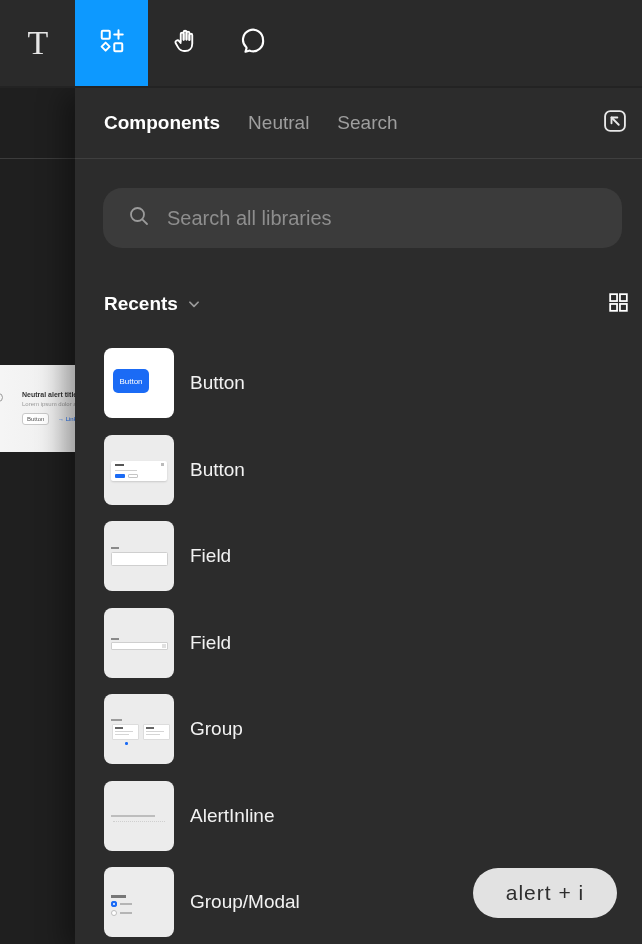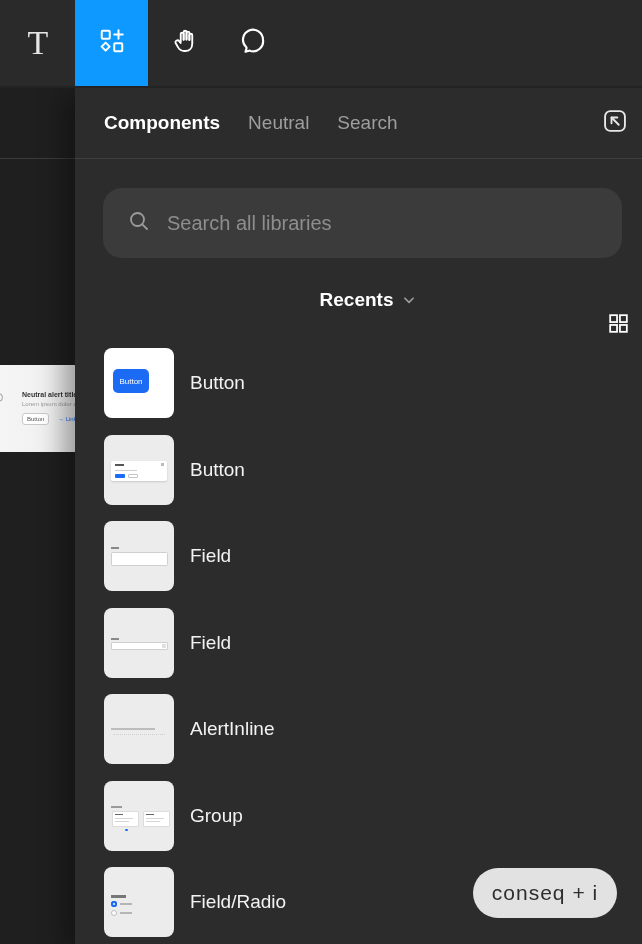--- a/index.html
+++ b/index.html
@@ -40,30 +40,30 @@
 
   .tabs-row { position:absolute; left:0; top:0; right:0; height:70px;
               display:flex; align-items:center; padding-left:29px; gap:28px; }
   .tab { font-size:19px; color:#9e9e9e; cursor:pointer; }
   .tab.active { color:#ffffff; font-weight:bold; }
   .open-window-btn { position:absolute; right:12px; top:20px; width:30px; height:30px;
                      display:flex; align-items:center; justify-content:center; cursor:pointer; }
   .open-window-btn svg { width:28px; height:28px; }
   .tabs-divider { position:absolute; left:0; top:70px; right:0; height:1px; background:#3f3f3f; }
 
-  .search-bar { position:absolute; left:28px; right:20px; top:100px; height:70px;
+  .search-bar { position:absolute; left:28px; right:20px; top:100px; height:60px;
                 background:#3b3b3b; border-radius:19px; display:flex; align-items:center;
                 padding:0 18px 0 24px; gap:16px; }
   .search-bar svg { width:24px; height:24px; flex:none; }
   .search-input { flex:1; background:transparent; border:none; outline:none;
                   font-size:20px; color:#fff; font-family:"Liberation Sans", sans-serif; }
   .search-input::placeholder { color:#8e8e8e; }
 
   .section-row { position:absolute; left:29px; right:10px; top:201px; height:30px;
-                 display:flex; align-items:center;flex-direction:column; }
+                 display:flex; align-items:center; }
   .section-title-wrap { display:flex; align-items:center; gap:9px; cursor:pointer; }
   .section-title { font-size:19px; font-weight:bold; color:#fff; }
   .section-title-wrap svg { width:14px; height:14px; margin-top:3px; }
   .grid-toggle { margin-left:auto; width:28px; height:28px; display:flex;
                  align-items:center; justify-content:center; cursor:pointer; }
   .grid-toggle svg { width:25px; height:25px; }
 
   .items-list { position:absolute; left:29px; top:260px; right:0; }
   .item-row { display:flex; align-items:center; gap:16px; height:70px;
               margin-bottom:16.5px; cursor:pointer; }
@@ -250,28 +250,20 @@
     </div>
 
     <div class="item-row">
       <div class="thumb thumb-gray">
         <div class="mini-label-sm"></div>
         <div class="mini-input-sm">
             <div class="sq"></div>
           </div>
       </div>
       <span class="item-label">Field</span>
-    </div>
-
-    <div class="item-row">
-      <div class="thumb thumb-gray">
-        <div class="mini-alert-l1"></div>
-        <div class="mini-alert-l2"></div>
-      </div>
-      <span class="item-label">AlertInline</span>
     </div>
 
     <div class="item-row">
       <div class="thumb thumb-gray">
         <div class="mini-group-label"></div>
         <div class="mini-card c1">
             <div class="a"></div>
             <div class="b"></div>
             <div class="c"></div>
           </div>
@@ -280,25 +272,33 @@
             <div class="b"></div>
             <div class="c"></div>
           </div>
         <div class="mini-dot"></div>
       </div>
       <span class="item-label">Group</span>
     </div>
 
     <div class="item-row">
       <div class="thumb thumb-gray">
+        <div class="mini-alert-l1"></div>
+        <div class="mini-alert-l2"></div>
+      </div>
+      <span class="item-label">AlertInline</span>
+    </div>
+
+    <div class="item-row">
+      <div class="thumb thumb-gray">
         <div class="mini-radio-label"></div>
         <div class="mini-radio on"></div>
         <div class="mini-radio-text r1"></div>
         <div class="mini-radio off"></div>
         <div class="mini-radio-text r2"></div>
       </div>
-      <span class="item-label">Field/Radio</span>
-    </div>
-
-  </div>
-
-  <div class="shortcut-badge">conseq + i</div>
+      <span class="item-label">Group/Modal</span>
+    </div>
+
+  </div>
+
+  <div class="shortcut-badge">alert + i</div>
 </div>
 
 </body></html>

